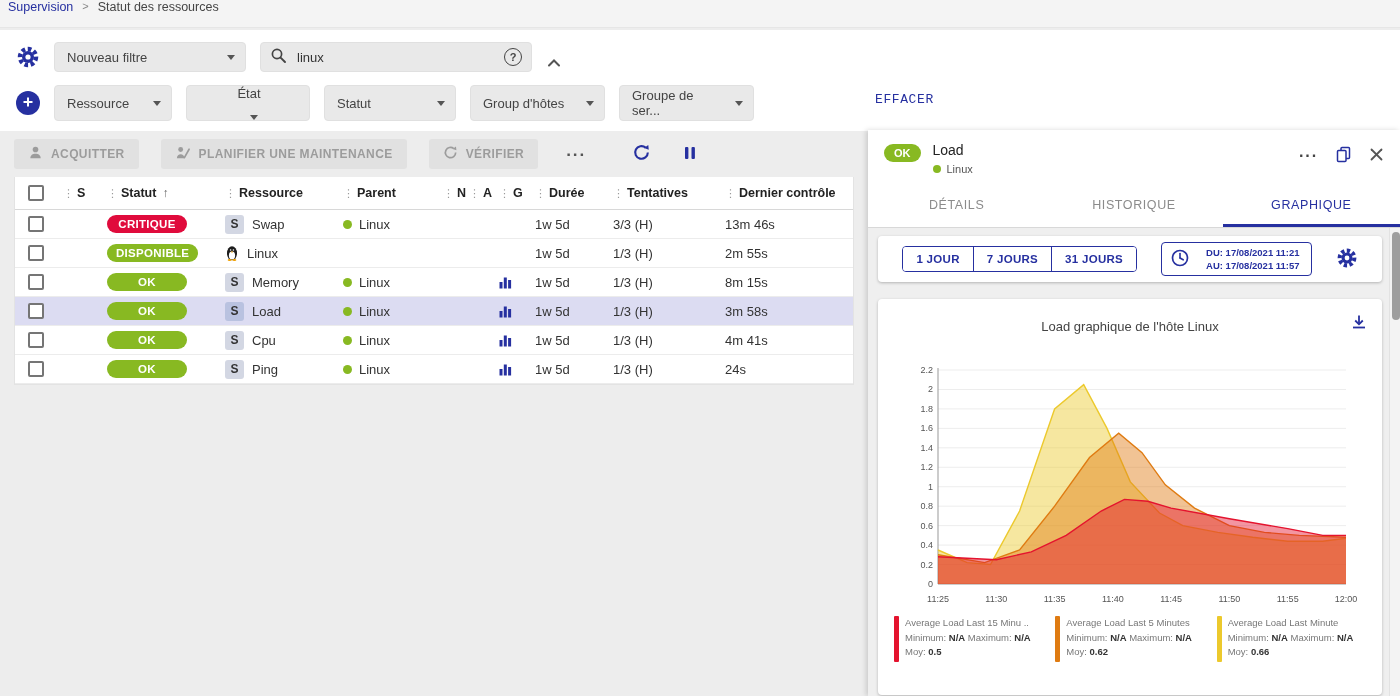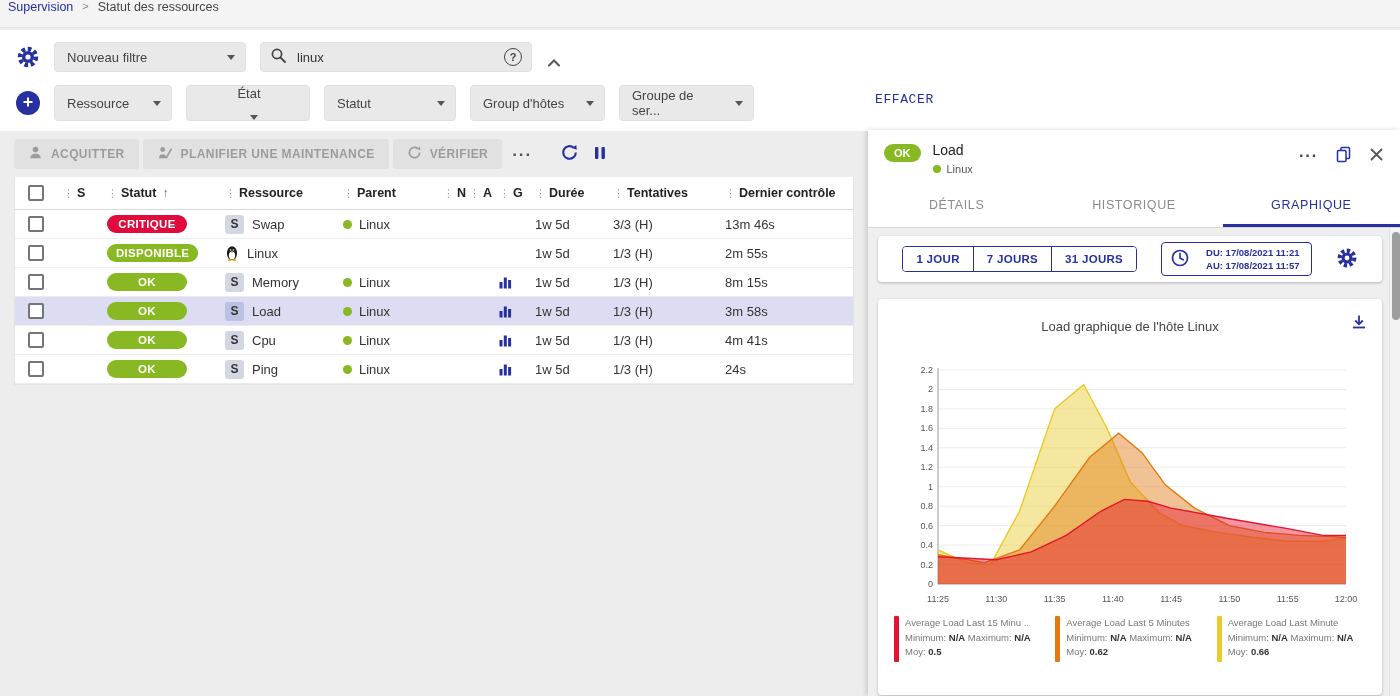--- a/index.html
+++ b/index.html
@@ -19,21 +19,21 @@
   .chip.big{height:36px}
   .caret{width:0;height:0;border-left:4.5px solid transparent;border-right:4.5px solid transparent;border-top:5.5px solid #555;margin-left:10px}
   .searchbox{background:#e9e9e9;border:1px solid #e0e0e0;border-radius:4px;height:30px;width:272px;display:flex;align-items:center;padding:0 9px;gap:8px}
   .searchbox input{border:none;background:transparent;outline:none;font-size:13px;color:#333;flex:1;font-family:inherit;min-width:0}
   .help{width:18px;height:18px;border:1.5px solid #444;border-radius:50%;display:flex;align-items:center;justify-content:center;font-size:11px;color:#444;font-weight:bold;flex:none}
   .search-btn{background:var(--primary);color:#fff;border:none;border-radius:3px;height:33px;padding:0 17px;font-size:13px;font-weight:bold;letter-spacing:.3px;cursor:pointer;font-family:inherit}
   .plus-btn{width:24px;height:24px;border-radius:50%;background:var(--primary);border:none;flex:none}
   .clear-btn{position:absolute;left:875px;top:62px;color:var(--primary);font-size:13px;letter-spacing:.6px;cursor:pointer;background:none;border:none;font-family:Liberation Mono, monospace;padding:0}
   
   .left-region{position:absolute;top:133px;left:0;width:868px;bottom:0;background:#ededed}
-  .toolbar{display:flex;align-items:center;gap:4px;margin:5px 0 7px 14px;height:32px}
+  .toolbar{display:flex;align-items:center;gap:22px;margin:5px 0 7px 14px;height:32px}
   .tbtn{background:#e1e1e1;color:#9c9c9c;border:none;border-radius:3px;height:30px;display:flex;align-items:center;gap:8px;padding:0 14px;font-size:12px;font-weight:bold;letter-spacing:.4px;font-family:inherit}
   .more-dots{color:#555;font-size:17px;font-weight:bold;letter-spacing:1px;line-height:1}
   .table{margin-left:14px;width:840px;background:#fff;border:1px solid #e3e3e3;border-top:none}
   .trow{display:grid;grid-template-columns:48px 44px 118px 118px 100px 26px 30px 36px 78px 112px 1fr;align-items:center;height:29px;border-bottom:1px solid #ececec}
   .thead{height:33px;font-weight:bold;font-size:12.5px;color:#222;border-bottom:1px solid #d8d8d8;background:#fff}
   .hcell{display:flex;align-items:center;gap:3px;cursor:pointer}
   .handle{color:#9a9a9a;font-size:11px;font-weight:normal}
   .sort{color:#666;font-size:12px;margin-left:3px}
   .cb{width:16px;height:16px;border:2px solid #757575;border-radius:2px;margin-left:13px;background:#fff;display:inline-block;cursor:pointer}
   .badge{min-width:80px;padding:3px 9px;border-radius:12px;color:#fff;font-size:11.5px;font-weight:bold;text-align:center;display:inline-block;letter-spacing:.3px}

